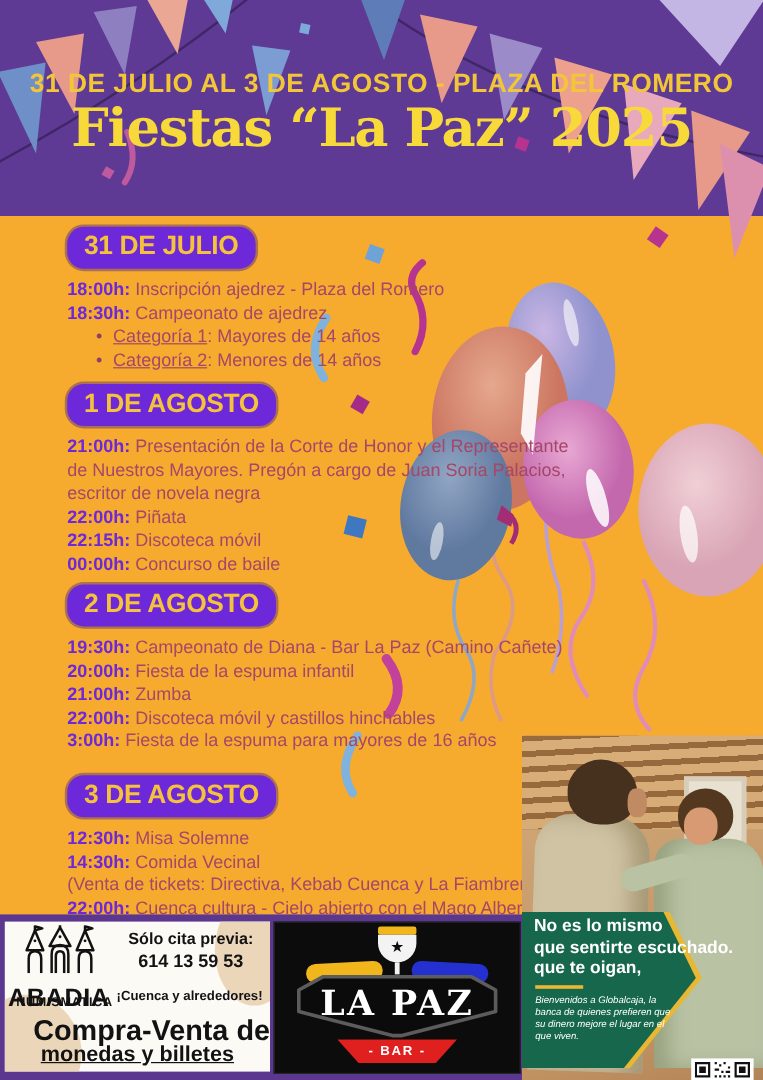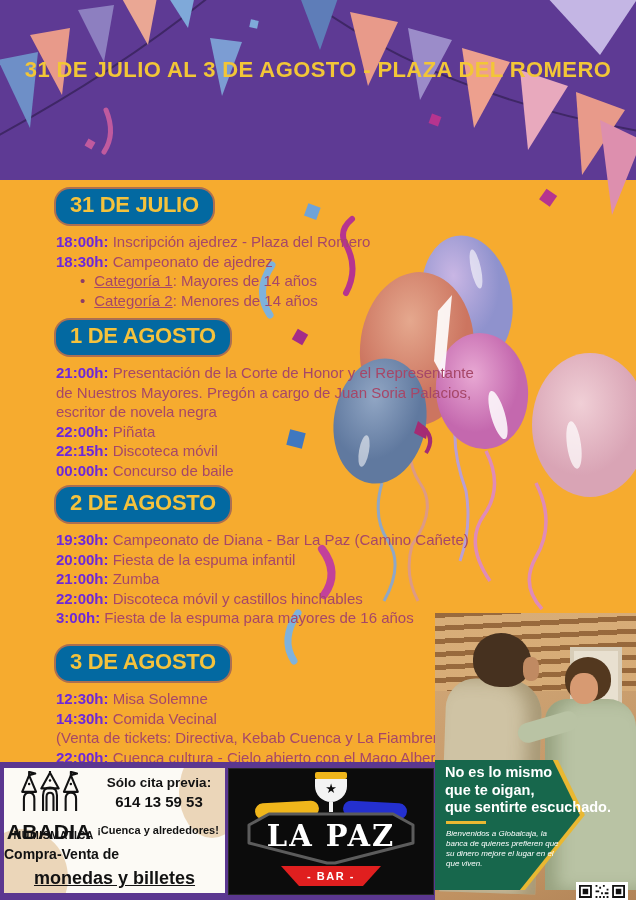--- a/index.html
+++ b/index.html
@@ -15,21 +15,21 @@
          font-family:"DejaVu Serif",serif;font-weight:bold;font-size:44px;
          color:#f8d93a;letter-spacing:-1px;}
 
   
   .balloons{position:absolute;left:236px;top:183px;pointer-events:none;z-index:1;}
 
   
   .schedule{position:absolute;inset:0;z-index:2;}
   .section{position:absolute;left:56px;width:432px;}
   .section.s1{top:189px}.section.s2{top:320px}.section.s3{top:487px}.section.s4{top:646px}
-  .badge{display:inline-block;background:#0369a1;color:#f5c23c;font-weight:bold;font-size:22px;
+  .badge{display:inline-block;background:#6d28d9;color:#f5c23c;font-weight:bold;font-size:22px;
          letter-spacing:-.3px;padding:3px 14px 6px;border-radius:14px;
          box-shadow:0 0 0 2px rgba(80,38,125,.45);}
   .events{margin-top:8px;}
   .ev{font-size:15px;line-height:19.5px;color:#a64768;}
   .ev b{color:#6d28d9;}
   .ev.bullet{padding-left:24px;}
   .ev .dot{margin-right:9px;color:#8d3d66;}
   .ev .u{text-decoration:underline;}
 
   
@@ -42,21 +42,21 @@
   .ab-blob.b1{right:-20px;top:-22px;width:66px;height:92px;}
   .ab-blob.b2{left:-28px;bottom:-34px;width:92px;height:98px;}
   .ab-icon{position:absolute;left:8px;top:3px;}
   .ab-brand1{position:absolute;left:0px;top:40px;width:90px;text-align:center;
              font-size:21px;font-weight:bold;letter-spacing:.5px;margin-top:12px;}
   .ab-brand2{position:absolute;left:0px;top:61px;width:90px;text-align:right;
              font-size:10.5px;font-weight:bold;letter-spacing:.6px;}
   .ab-cta{position:absolute;left:92px;top:7px;width:126px;text-align:center;font-size:13.5px;font-weight:bold;}
   .ab-phone{position:absolute;left:92px;top:25px;width:126px;text-align:center;font-size:15px;font-weight:bold;}
   .ab-area{position:absolute;left:88px;top:56px;width:132px;text-align:center;font-size:11px;font-weight:bold;}
-  .ab-serv1{position:absolute;left:0;top:78px;width:221px;text-align:left;font-size:14px;font-weight:bold;}
+  .ab-serv1{position:absolute;left:0;top:78px;width:221px;text-align:right;font-size:24px;font-weight:bold;}
   .ab-serv2{position:absolute;left:0;top:100px;width:221px;text-align:center;font-size:18px;font-weight:bold;text-decoration:underline;}
 
   
   .lapaz{left:228px;top:768px;width:204px;height:125px;background:#0c0c0c;border:1px solid #262626;}
   .lp-rim{position:absolute;left:86px;top:3px;width:32px;height:7px;background:#f0b61b;border-radius:2px;}
   .lp-bowl{position:absolute;left:86px;top:10px;width:32px;height:23px;background:#f3f3f3;
            border-radius:0 0 17px 17px;text-align:center;}
   .lp-bowl span{font-size:13px;color:#0c0c0c;line-height:20px;}
   .lp-stem{position:absolute;left:100px;top:33px;width:4px;height:10px;background:#f3f3f3;}
   .lp-pill{position:absolute;top:33px;width:64px;height:16px;border-radius:9px;}
@@ -124,20 +124,21 @@
     <polygon points="576,92 625,110 582,175" fill="#e89a8a"></polygon>
     <polygon points="600,120 642,140 612,215" fill="#dd8fae"></polygon>
     <polygon points="545,-5 640,-5 600,55" fill="#c4b6e4"></polygon>
     <rect x="430" y="115" width="10" height="10" fill="#b6348f" transform="rotate(20 435 120)"></rect>
     <rect x="86" y="140" width="8" height="8" fill="#c05a9e" transform="rotate(30 90 144)"></rect>
     <rect x="250" y="20" width="8" height="8" fill="#7fa9d9" transform="rotate(12 254 24)"></rect>
     <path d="M104 152 q12 -18 2 -42" fill="none" stroke="#c05a9e" stroke-width="5" stroke-linecap="round"></path>
   </svg>
 
   <div class="dates">31 DE JULIO AL 3 DE AGOSTO - PLAZA DEL ROMERO</div>
+  <div class="title">Fiestas “La Paz” 2025</div>
 
   <svg class="balloons" width="400" height="530" viewBox="0 0 400 530">
     <defs>
       <radialGradient id="gLav" cx="40%" cy="30%">
           <stop offset="0%" stop-color="#c9b6e4"></stop>
           <stop offset="100%" stop-color="#8f92cd"></stop>
         </radialGradient>
       <radialGradient id="gCoral" cx="42%" cy="32%">
           <stop offset="0%" stop-color="#e5a88e"></stop>
           <stop offset="100%" stop-color="#cc7560"></stop>
@@ -266,22 +267,22 @@
     <div class="gc-man-hair"></div>
     <div class="gc-man-face"></div>
     <div class="gc-woman-body"></div>
     <div class="gc-woman-arm"></div>
     <div class="gc-woman-hair"></div>
     <div class="gc-woman-face"></div>
     <div class="gc-stripe"></div>
     <div class="gc-green"></div>
     <div class="gc-head">
       <div>No es lo mismo</div>
+      <div>que sentirte escuchado.</div>
       <div>que te oigan,</div>
-      <div>que sentirte escuchado.</div>
     </div>
     <div class="gc-divider"></div>
     <div class="gc-body">Bienvenidos a Globalcaja, la banca de quienes prefieren que su dinero mejore el lugar en el que viven.</div>
     <div class="gc-logo">
       <svg width="24" height="22" viewBox="0 0 24 22">
         <path d="M12 20 C12 12 9 8 3 6 C3 12 7 17 12 20" fill="#9fca3a"></path>
         <path d="M12 20 C12 11 15 6 21 4 C21 11 17 16 12 20" fill="#e9b832"></path>
       </svg>
       <div class="brand">Globalcaja</div>
     </div>

